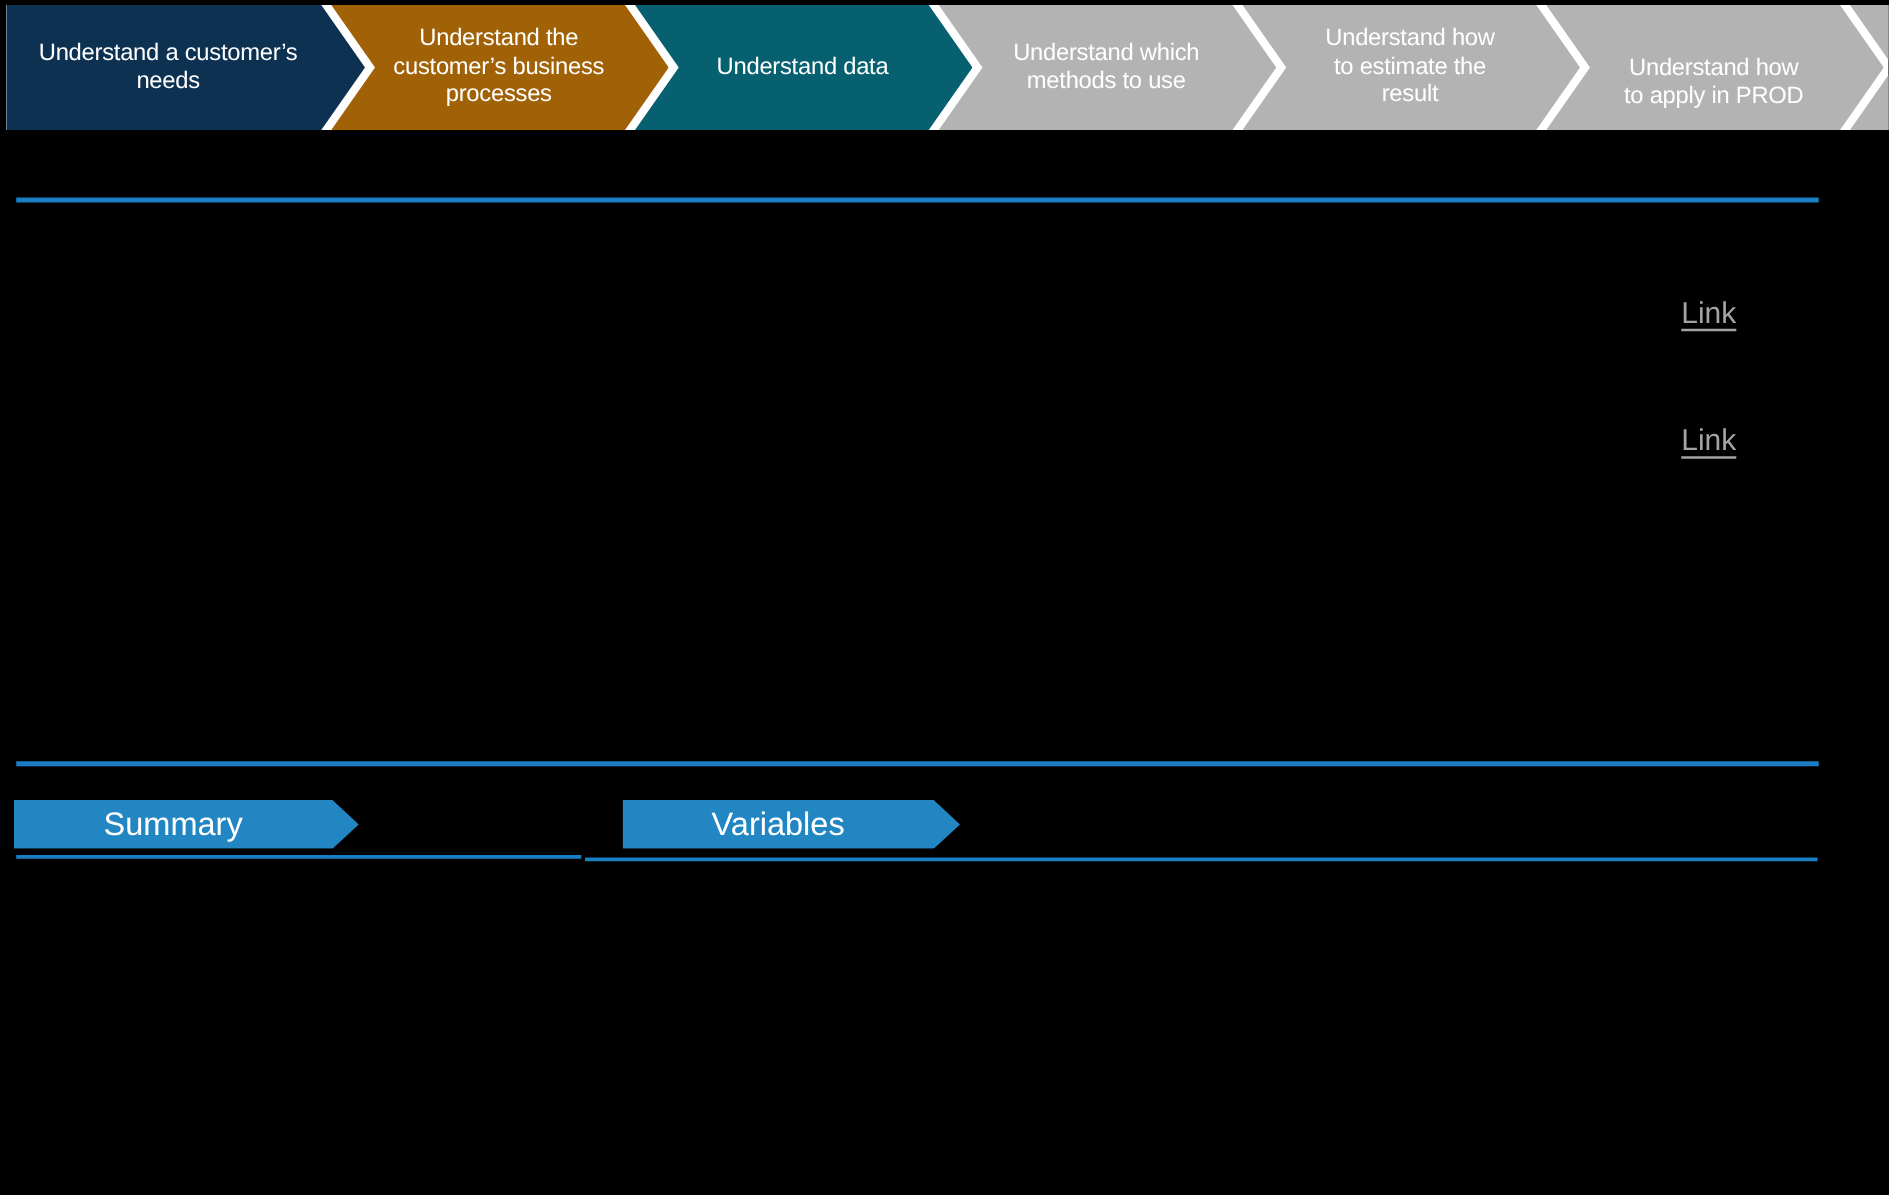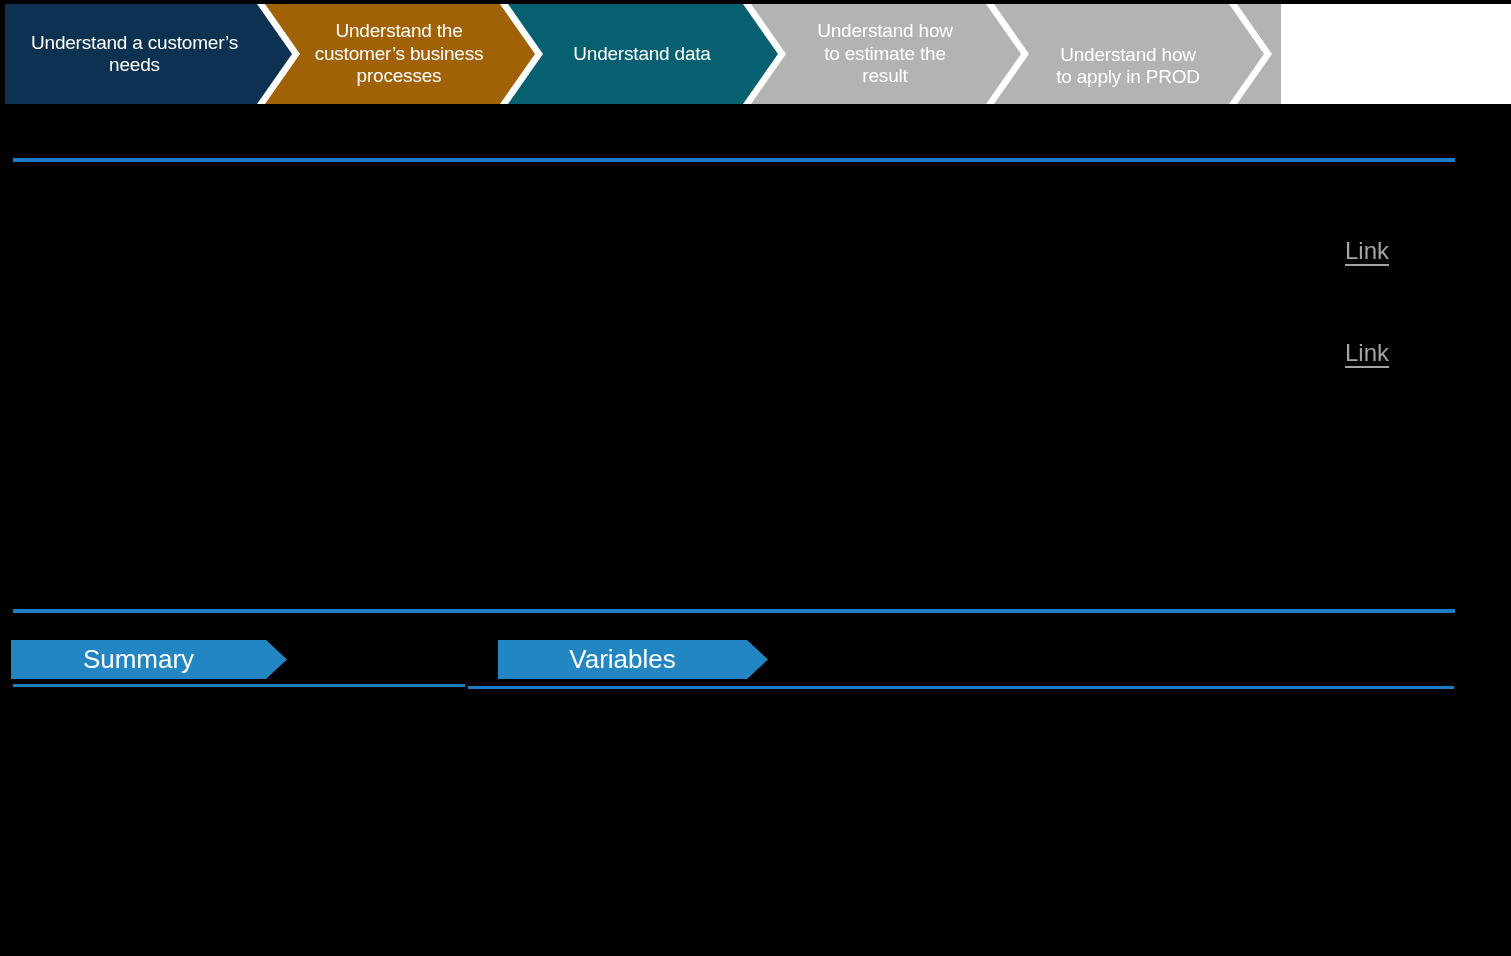--- a/index.html
+++ b/index.html
@@ -123,20 +123,23 @@
     <div class="chev chev-first c-step1">
       <span class="lbl w225">Understand a customer’s needs</span>
     </div>
     <div class="chev chev-mid c-step2">
       <span class="lbl w170">Understand the customer’s business processes</span>
     </div>
     <div class="chev chev-mid c-step3">
       <span class="lbl w200">Understand data</span>
     </div>
     <div class="chev chev-mid c-gray">
+      <span class="lbl w165">Understand which methods to use</span>
+    </div>
+    <div class="chev chev-mid c-gray">
       <span class="lbl w150">Understand how to estimate the result</span>
     </div>
     <div class="chev chev-mid c-gray">
       <span class="lbl w155">Understand how to apply in PROD</span>
     </div>
     <div class="chev chev-tail c-gray"></div>
   </div>
 
   <div class="rule rule-top"></div>
   <div class="rule rule-mid"></div>

